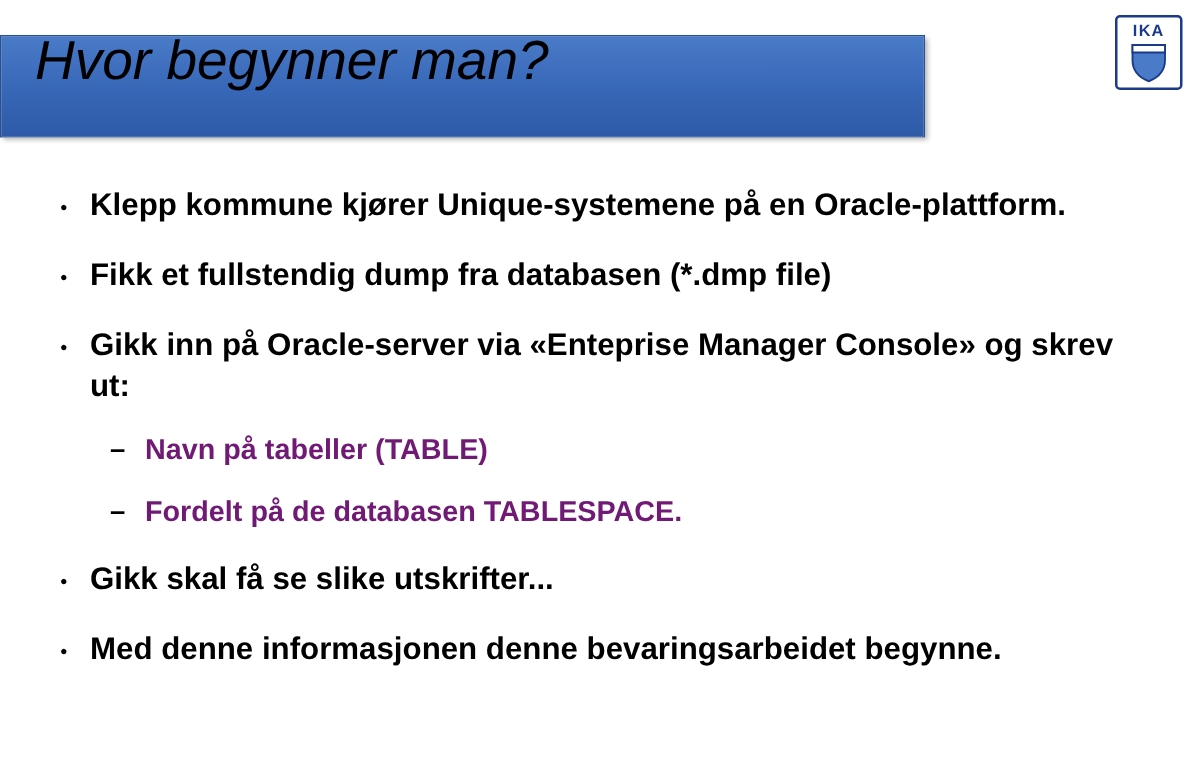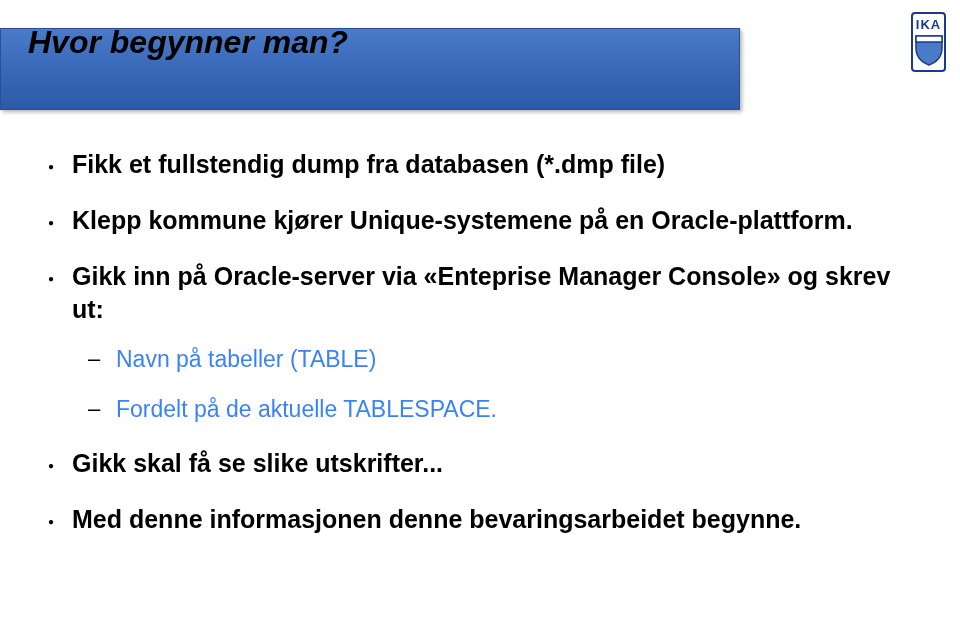--- a/index.html
+++ b/index.html
@@ -25,32 +25,32 @@
       height: 82px;
       background: linear-gradient(to bottom, #4a7bc8 0%, #3868b8 50%, #2e5aa8 100%);
       border: 1px solid #2a5090;
       box-shadow: 2px 2px 4px rgba(0,0,0,0.3);
     }
     
     .title-text {
       position: absolute;
       top: 24px;
       left: 28px;
-      font-size: 32px;
-      font-weight: bold;
+      font-size: 44px;
+      font-weight: normal;
       font-style: italic;
       color: #000000;
       z-index: 2;
     }
     
     .logo {
       position: absolute;
       top: 12px;
       right: 14px;
-      width: 35px;
+      width: 54px;
       height: 60px;
       border: 2px solid #1a3a8a;
       border-radius: 4px;
       background: #ffffff;
       display: flex;
       flex-direction: column;
       align-items: center;
       padding-top: 3px;
     }
     
@@ -101,22 +101,22 @@
       list-style: none;
       margin-top: 18px;
       margin-bottom: 18px;
     }
     
     .sub-item {
       position: relative;
       padding-left: 44px;
       margin-bottom: 20px;
       font-size: 23px;
-      font-weight: normal;
-      color: #3b82f6;
+      font-weight: bold;
+      color: #701a75;
       line-height: 1.3;
     }
     
     .sub-item::before {
       content: "–";
       position: absolute;
       left: 16px;
       top: 0;
       font-size: 22px;
       color: #000000;
@@ -132,33 +132,33 @@
   <div class="logo-text">IKA</div>
   <svg class="logo-shield" viewBox="0 0 30 32">
     <path d="M 2 2 L 28 2 L 28 14 Q 28 26 15 31 Q 2 26 2 14 Z" fill="#4a7bc8" stroke="#1a3a8a" stroke-width="1.5"></path>
     <path d="M 2 2 L 28 2 L 28 8 L 2 8 Z" fill="#ffffff" stroke="#1a3a8a" stroke-width="1.5"></path>
   </svg>
 </div>
 
 <div class="content">
   <ul class="bullet-list">
     <li class="bullet-item">
-      <span>Fikk et fullstendig dump fra databasen (*.dmp file)</span>
+      <span>Klepp kommune kjører Unique-systemene på en Oracle-plattform.</span>
     </li>
     <li class="bullet-item">
-      <span>Klepp kommune kjører Unique-systemene på en Oracle-plattform.</span>
+      <span>Fikk et fullstendig dump fra databasen (*.dmp file)</span>
     </li>
     <li class="bullet-item">
       <span>Gikk inn på Oracle-server via «Enteprise Manager Console» og skrev ut:</span>
       <ul class="sub-list">
         <li class="sub-item">
           <span>Navn på tabeller (TABLE)</span>
         </li>
         <li class="sub-item">
-          <span>Fordelt på de aktuelle TABLESPACE.</span>
+          <span>Fordelt på de databasen TABLESPACE.</span>
         </li>
       </ul>
     </li>
     <li class="bullet-item">
       <span>Gikk skal få se slike utskrifter...</span>
     </li>
     <li class="bullet-item">
       <span>Med denne informasjonen denne bevaringsarbeidet begynne.</span>
     </li>
   </ul>

